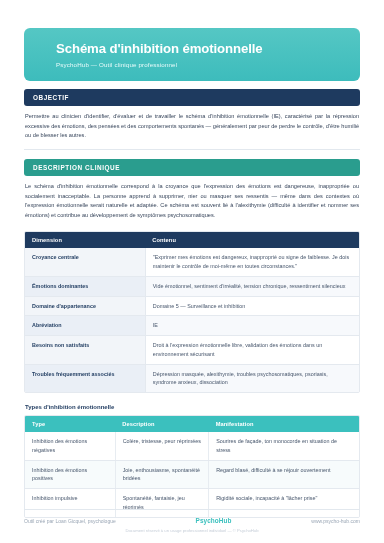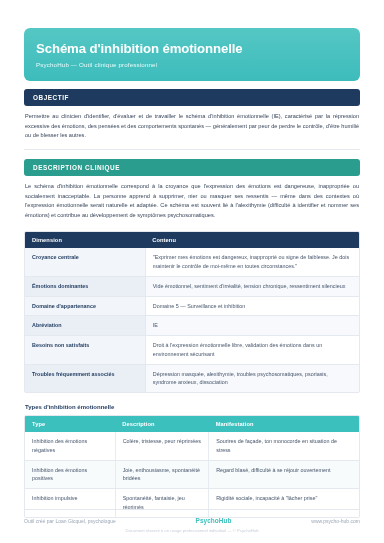--- a/index.html
+++ b/index.html
@@ -20,21 +20,21 @@
     height: 543px;
     background: #ffffff;
     box-sizing: border-box;
     padding: 28px 24px 0 24px;
   }
 
   
   .title-banner {
     background: linear-gradient(180deg, #55c7c4 0%, #3dbcbc 100%);
     border-radius: 6px;
-    padding: 13px 14px 13px 12px;
+    padding: 13px 14px 13px 32px;
     margin-bottom: 8px;
   }
   .title-banner h1 {
     margin: 0 0 5px 0;
     font-size: 13.2px;
     line-height: 1.15;
     font-weight: bold;
     color: #ffffff;
     letter-spacing: -0.1px;
   }

